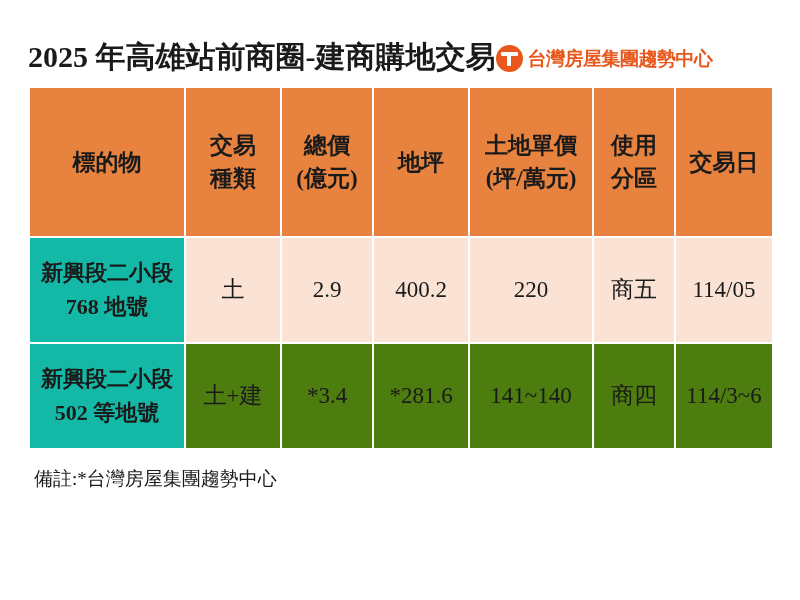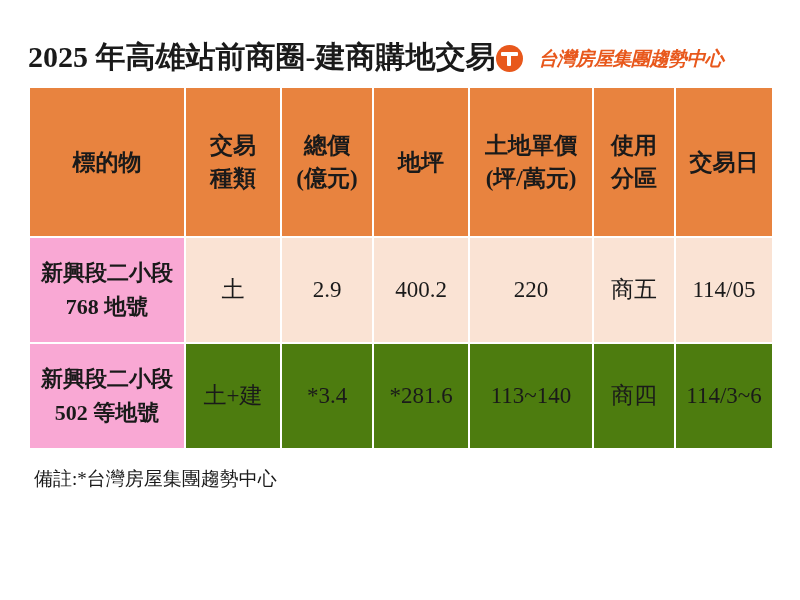--- a/index.html
+++ b/index.html
@@ -32,23 +32,22 @@
     font-size: 30px;
     font-weight: bold;
     color: #1a1a1a;
     letter-spacing: 0px;
     white-space: nowrap;
     line-height: 34px;
   }
   .brand {
     display: flex;
     align-items: center;
-    gap: 16px;
+    gap: 5px;
     padding-bottom: 2px;
-    font-style: italic;
   }
   .brand-mark {
     width: 27px;
     height: 27px;
     border-radius: 50%;
     background: #e8581c;
     position: relative;
     flex: 0 0 auto;
   }
   .brand-mark::before {
@@ -114,21 +113,21 @@
     display: block;
   }
   
   table.deal-table tbody td {
     height: 104px;
     font-size: 23px;
     padding: 0 3px;
     line-height: 34px;
   }
   table.deal-table tbody td.label {
-    background: #f9a8d4;
+    background: #14b8a6;
     font-weight: bold;
     font-size: 22px;
   }
   table.deal-table tbody td.val {
     background: #fae3d4;
   }
   table.deal-table tbody tr.alt td.val {
     background: #4d7c0f;
   }
   
@@ -208,21 +207,21 @@
         <td class="val">114/05</td>
       </tr>
       <tr class="alt">
         <td class="label">
           <span class="l">新興段二小段</span>
           <span class="l">502 等地號</span>
         </td>
         <td class="val">土+建</td>
         <td class="val">*3.4</td>
         <td class="val">*281.6</td>
-        <td class="val">113~140</td>
+        <td class="val">141~140</td>
         <td class="val">商四</td>
         <td class="val">114/3~6</td>
       </tr>
     </tbody>
   </table>
 
   <div class="notes">
     <div>備註:*台灣房屋集團趨勢中心</div>
   </div>
 

